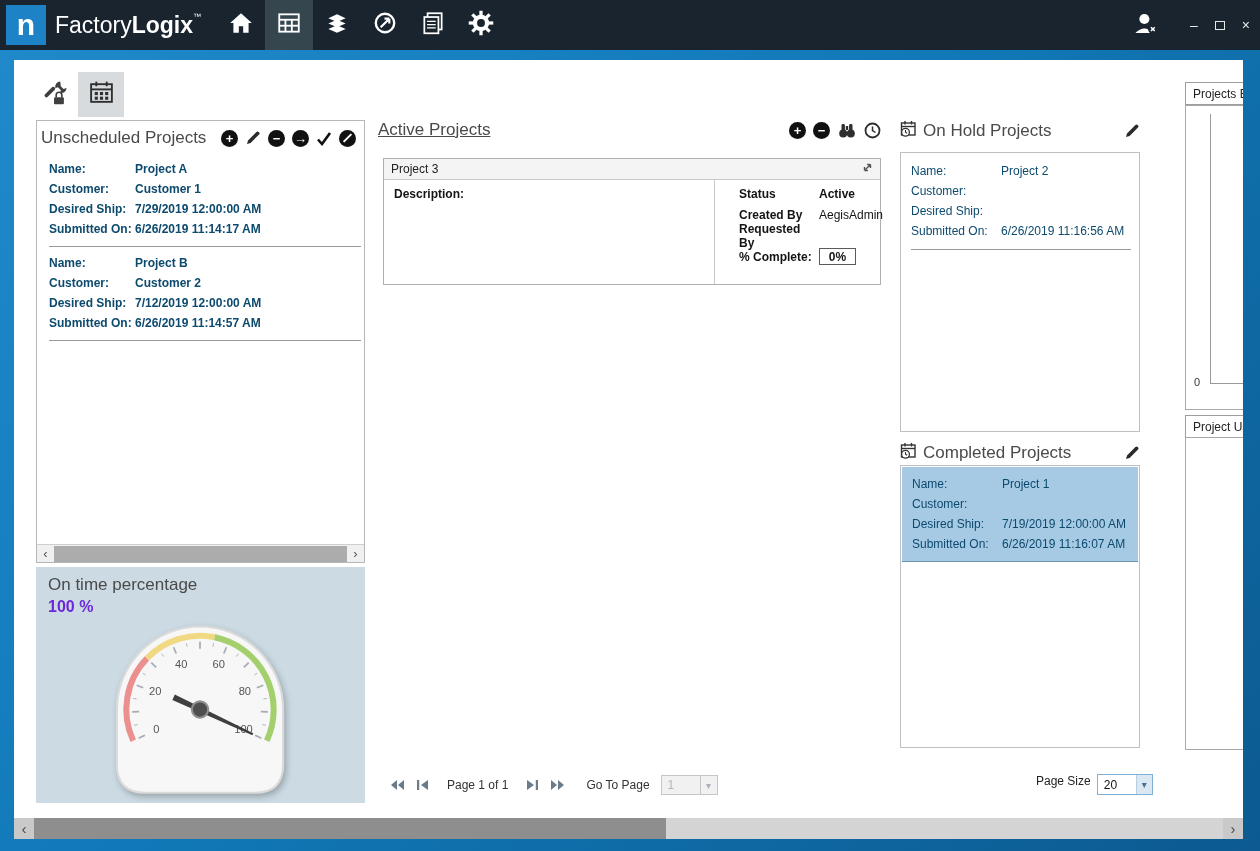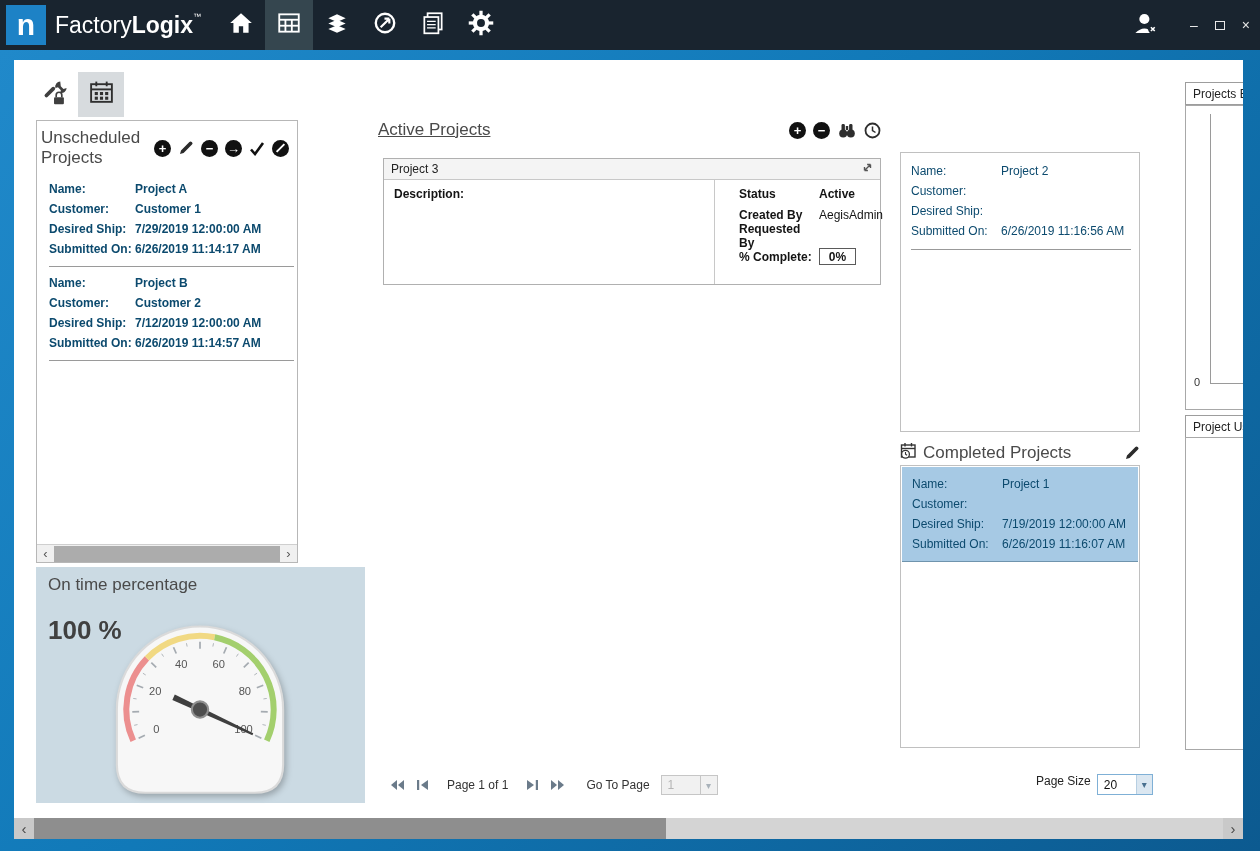--- a/index.html
+++ b/index.html
@@ -39,34 +39,34 @@
   .f-row.wide .f-label { width:90px; }
 
   
   .tools { display:flex; align-items:center; gap:7px; }
   .ci { width:17px; height:17px; border-radius:50%; background:#111; color:#fff; font-size:13px; font-weight:bold;
         display:inline-flex; align-items:center; justify-content:center; line-height:1; cursor:pointer; }
   .ci .slash-bar { display:block; width:11px; height:2px; background:#fff; transform:rotate(-45deg); }
   .tool-svg { cursor:pointer; display:inline-flex; }
 
   
-  .unscheduled { position:absolute; left:22px; top:60px; width:262px; height:443px; background:#fff; border:1px solid #b7b7b7; }
+  .unscheduled { position:absolute; left:22px; top:60px; width:329px; height:443px; background:#fff; border:1px solid #b7b7b7; }
   .unsch-header { display:flex; align-items:center; padding:7px 8px 5px 4px; }
   .unsch-header .panel-title { flex:1; }
   .proj-entry { padding:6px 0 0 12px; }
   .proj-divider { height:1px; background:#9a9a9a; margin:7px 3px 0 12px; }
   .unsch-hscroll { position:absolute; left:0; bottom:0; width:100%; height:18px; background:#f0f0f0; border-top:1px solid #cfcfcf; }
   .uh-arrow { position:absolute; top:0; width:17px; height:17px; display:flex; align-items:center; justify-content:center;
               color:#555; font-size:13px; cursor:pointer; }
   .uh-left { left:0; } .uh-right { right:0; }
   .uh-thumb { position:absolute; left:17px; right:17px; top:1px; height:16px; background:#acacac; cursor:pointer; }
 
   
   .gauge-area { position:absolute; left:22px; top:507px; width:329px; height:236px; background:#cbdae3; padding:8px 12px; }
-  .gauge-value { font-size:26px; color:#404040; font-weight:bold; margin-top:20px; }
+  .gauge-value { font-size:16px; color:#6d28d9; font-weight:bold; margin-top:3px; }
   .gauge-svg { position:absolute; left:44px; top:50px; filter:drop-shadow(2px 3px 3px rgba(0,0,0,0.25)); }
   .gauge-num { font-size:13px; fill:#555; }
 
   
   .active-header { position:absolute; left:364px; top:60px; width:503px; display:flex; align-items:center; }
   .active-header .panel-title { flex:1;text-decoration:underline; }
   .card { position:absolute; left:369px; top:98px; width:498px; height:127px; border:1px solid #b0b0b0; background:#fff; }
   .card-header { height:21px; background:#f4f4f4; border-bottom:1px solid #c8c8c8; display:flex; align-items:center; padding:0 7px; font-size:12px; color:#222; }
   .card-header .cname { flex:1; }
   .card-body { display:flex; height:104px; }
@@ -449,55 +449,75 @@
     </div>
 
     <div class="pagesize">
       <span>Page Size</span>
       <span class="ps-box">
         <span class="ps-val">20</span>
         <span class="ps-chev">▾</span>
       </span>
     </div>
 
-    <div class="side-box onhold-box">
-      <div class="side-entry">
-        <div class="f-row wide">
-            <span class="f-label">Name:</span>
-            <span>Project 2</span>
-          </div>
-        <div class="f-row wide">
-            <span class="f-label">Customer:</span>
-            <span></span>
-          </div>
-        <div class="f-row wide">
-            <span class="f-label">Desired Ship:</span>
-            <span></span>
-          </div>
-        <div class="f-row wide">
-            <span class="f-label">Submitted On:</span>
-            <span>6/26/2019 11:16:56 AM</span>
-          </div>
-      </div>
-      <div class="entry-divider"></div>
-    </div>
-
-    <div class="side-header completed-header">
+    <div class="side-header onhold-header">
       <span>
         <svg width="17" height="17" viewBox="0 0 17 17">
           <g fill="none" stroke="#333" stroke-width="1.4">
             <rect x="1.5" y="3" width="13.5" height="12"></rect>
               <line x1="1.5" y1="6.5" x2="15" y2="6.5"></line>
             <line x1="5" y1="1" x2="5" y2="4.5"></line>
               <line x1="11.5" y1="1" x2="11.5" y2="4.5"></line>
           </g>
           <circle cx="5.5" cy="12.2" r="3.9" fill="#fff" stroke="#333" stroke-width="1.3"></circle>
           <path d="M5.5 10 v2.3 l1.6 1" stroke="#333" stroke-width="1.1" fill="none"></path>
         </svg>
       </span>
+      <span class="panel-title">On Hold Projects</span>
+      <span class="tool-svg">
+        <svg width="16" height="16" viewBox="0 0 16 16">
+            <path d="M2 14 l1 -3.6 L11.4 2 a1.6 1.6 0 0 1 2.3 0 l0.3 0.3 a1.6 1.6 0 0 1 0 2.3 L5.6 13 Z" fill="#2b2b2b"></path>
+          </svg>
+      </span>
+    </div>
+    <div class="side-box onhold-box">
+      <div class="side-entry">
+        <div class="f-row wide">
+            <span class="f-label">Name:</span>
+            <span>Project 2</span>
+          </div>
+        <div class="f-row wide">
+            <span class="f-label">Customer:</span>
+            <span></span>
+          </div>
+        <div class="f-row wide">
+            <span class="f-label">Desired Ship:</span>
+            <span></span>
+          </div>
+        <div class="f-row wide">
+            <span class="f-label">Submitted On:</span>
+            <span>6/26/2019 11:16:56 AM</span>
+          </div>
+      </div>
+      <div class="entry-divider"></div>
+    </div>
+
+    <div class="side-header completed-header">
+      <span>
+        <svg width="17" height="17" viewBox="0 0 17 17">
+          <g fill="none" stroke="#333" stroke-width="1.4">
+            <rect x="1.5" y="3" width="13.5" height="12"></rect>
+              <line x1="1.5" y1="6.5" x2="15" y2="6.5"></line>
+            <line x1="5" y1="1" x2="5" y2="4.5"></line>
+              <line x1="11.5" y1="1" x2="11.5" y2="4.5"></line>
+          </g>
+          <circle cx="5.5" cy="12.2" r="3.9" fill="#fff" stroke="#333" stroke-width="1.3"></circle>
+          <path d="M5.5 10 v2.3 l1.6 1" stroke="#333" stroke-width="1.1" fill="none"></path>
+        </svg>
+      </span>
       <span class="panel-title">Completed Projects</span>
       <span class="tool-svg">
         <svg width="16" height="16" viewBox="0 0 16 16">
             <path d="M2 14 l1 -3.6 L11.4 2 a1.6 1.6 0 0 1 2.3 0 l0.3 0.3 a1.6 1.6 0 0 1 0 2.3 L5.6 13 Z" fill="#2b2b2b"></path>
           </svg>
       </span>
     </div>
     <div class="side-box completed-box">
       <div class="selected-entry">
         <div class="f-row wide">

